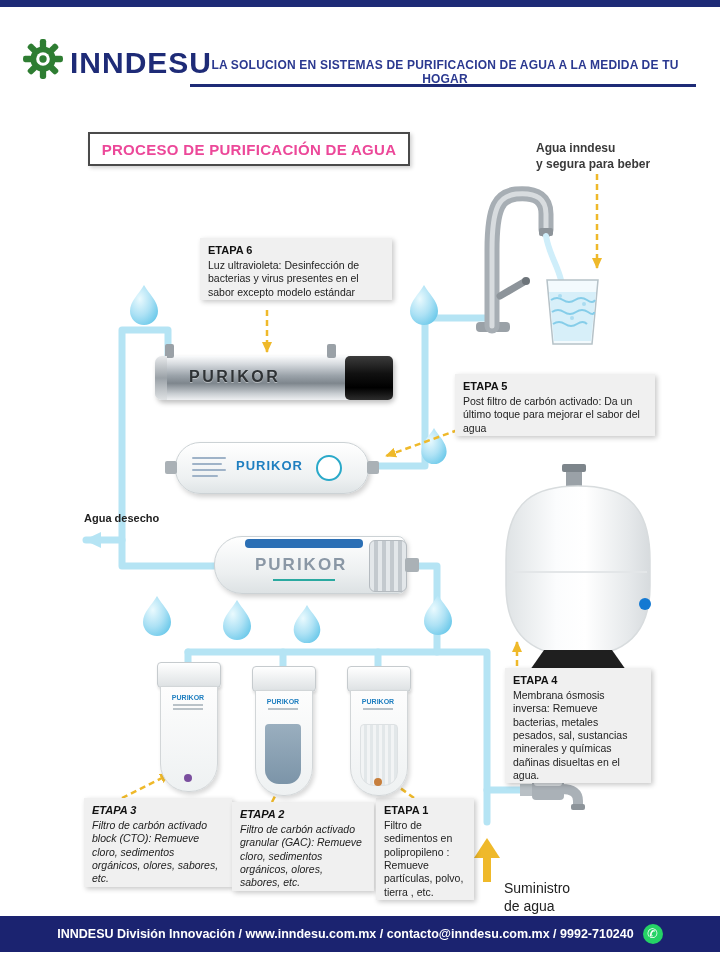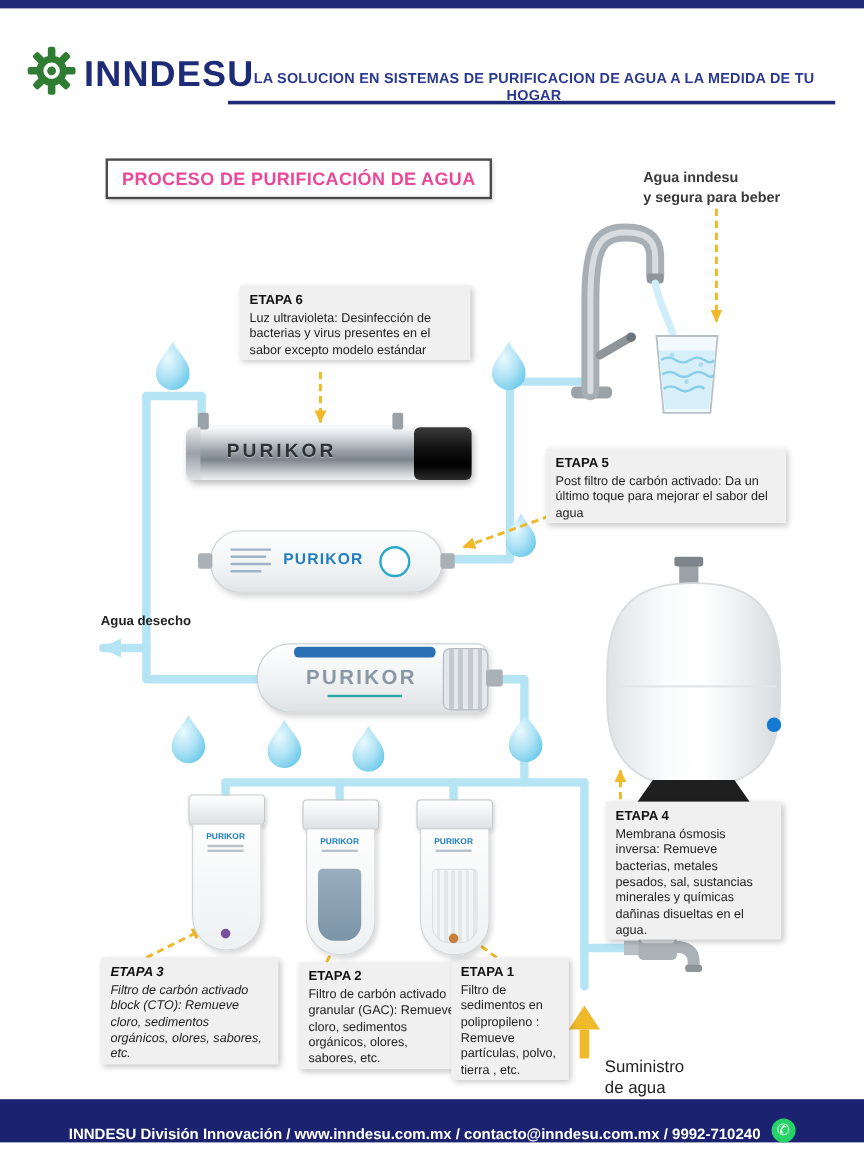--- a/index.html
+++ b/index.html
@@ -26,21 +26,21 @@
   .supply-label{left:504px;top:856px;font-size:14px;font-weight:normal;color:#222;line-height:1.3;margin-top:23px;}
 
   
   .stage{background:#f0f0f0;box-shadow:2px 2px 5px rgba(0,0,0,.22);padding:6px 8px 1px 8px;}
   .stage .t{font-size:11px;font-weight:bold;color:#111;margin-bottom:3px;}
   .stage .b{font-size:10.5px;line-height:1.27;color:#222;}
   .pos-s6{left:200px;top:238px;width:176px;}
   .pos-s5{left:455px;top:374px;width:184px;}
   .pos-s4{left:505px;top:668px;width:130px;}
   .pos-s3{left:84px;top:798px;width:132px;font-style:italic;}
-  .pos-s2{left:249px;top:802px;width:126px;}
+  .pos-s2{left:232px;top:802px;width:126px;font-style:italic;}
   .pos-s1{left:376px;top:798px;width:82px;}
 
   
   .uv{left:155px;top:356px;width:238px;height:44px;border-radius:7px;
       background:linear-gradient(180deg,#fafbfc 0%,#d7dbdf 18%,#9aa2a9 45%,#7e868d 62%,#c9ced2 86%,#eef0f2 100%);
       box-shadow:2px 3px 5px rgba(0,0,0,.25);}
   .uv .cap{position:absolute;right:0;top:0;width:48px;height:44px;border-radius:5px;
       background:linear-gradient(180deg,#3c3c3c,#111 40%,#000 72%,#2d2d2d);}
   .uv .ring{position:absolute;left:0;top:0;width:12px;height:44px;border-radius:7px 0 0 7px;
       background:linear-gradient(180deg,#e8eaec,#9aa1a7 50%,#dfe2e4);}
@@ -77,21 +77,21 @@
   .vfilter .brand-s{position:absolute;left:0;top:32px;width:56px;text-align:center;font-size:7px;font-weight:bold;color:#1f7fc0;}
   .vfilter .lline{position:absolute;left:13px;width:30px;height:2px;background:#b9c2c8;}
   .vfilter .cart{position:absolute;left:10px;top:58px;width:36px;height:60px;border-radius:4px 4px 14px 14px;}
   .cart-gac{background:linear-gradient(180deg,#8fa6b8,#6f8aa0);opacity:.9;}
   .cart-sed{background:repeating-linear-gradient(90deg,#f2f4f5 0 3px,#e2e7e9 3px 6px);border:1px solid #dde1e3;}
   .vfilter .dot{position:absolute;left:24px;top:112px;width:8px;height:8px;border-radius:50%;}
   .pos-f3{left:160px;top:662px;} .pos-f2{left:255px;top:666px;} .pos-f1{left:350px;top:666px;}
 
   
   .footer{left:0;top:916px;width:720px;height:36px;background:#1b2370;display:flex;
-          align-items:flex-end;justify-content:center;gap:9px;}
+          align-items:center;justify-content:center;gap:9px;}
   .footer .ft{color:#ffffff;font-size:12.5px;font-weight:bold;}
   .wa{width:20px;height:20px;border-radius:50%;background:#25d366;color:#fff;font-size:13px;
       line-height:20px;text-align:center;}
 </style>
 </head>
 <body>
 
 <div class="page">
 
   <svg class="abs" style="left:0;top:0" width="720" height="960" viewBox="0 0 720 960">

